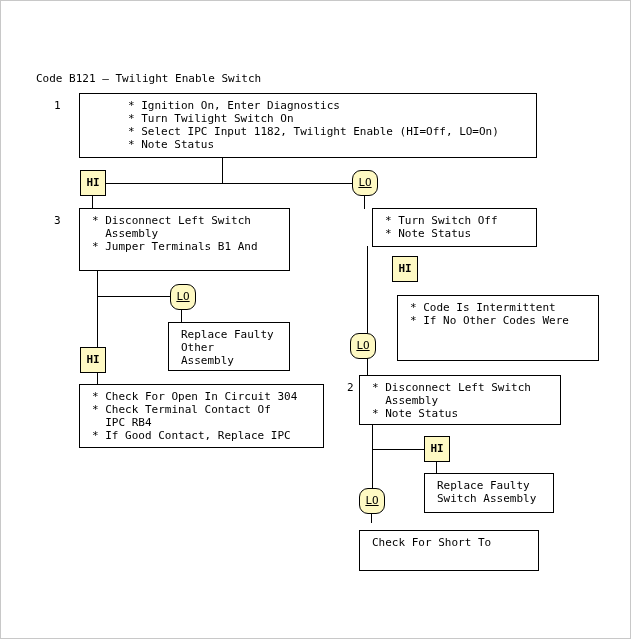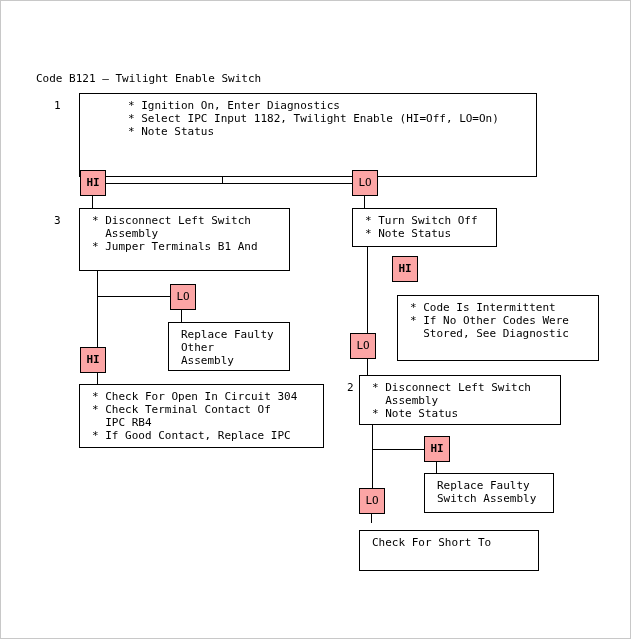--- a/index.html
+++ b/index.html
@@ -12,24 +12,24 @@
   .title{position:absolute;white-space:pre;}
   .stepnum{position:absolute;white-space:pre;}
   .box{
     position:absolute;box-sizing:border-box;border:1px solid #000;
     background:#fff;padding:5px 5px 5px 12px;
   }
   .box .ln{white-space:pre;height:13px;}
   .box.plain{}
   .tag{
     position:absolute;box-sizing:border-box;border:1px solid #000;
-    background:#fca5a5;width:26px;height:26px;text-align:center;line-height:24px;
+    background:#fef9c3;width:26px;height:26px;text-align:center;line-height:24px;
   }
   .tag.hi{font-weight:bold;}
-  .tag.lo{}
+  .tag.lo{text-decoration:underline;border-radius:9px;}
   .shadow::before{
     content:"";position:absolute;top:3px;left:3px;right:-3px;bottom:-3px;
     border:1px solid #000;z-index:-1;
   }
   .vline,.hline{position:absolute;background:#000;}
   .vline{width:1px;}
   .hline{height:1px;}
 </style>
 </head>
 <body>
@@ -51,22 +51,23 @@
   <div class="hline" style="left:372px;top:449px;width:53px;"></div>
   <div class="vline" style="left:436px;top:461px;height:12px;"></div>
   <div class="vline" style="left:371px;top:513px;height:10px;"></div>
 
   <div class="title" style="left:36px;top:72px;">Code B121 – Twilight Enable Switch</div>
 
   <div class="stepnum" style="left:54px;top:99px;">1</div>
   <div class="stepnum" style="left:54px;top:214px;">3</div>
   <div class="stepnum" style="left:347px;top:381px;">2</div>
 
-  <div class="box" style="left:79px;top:93px;width:458px;height:84px;padding-left:48px;">
+  <div class="box" style="left:79px;top:93px;width:458px;height:65px;padding-left:48px;">
     <div class="ln">* Ignition On, Enter Diagnostics</div>
+    <div class="ln">* Turn Twilight Switch On</div>
     <div class="ln">* Select IPC Input 1182, Twilight Enable (HI=Off, LO=On)</div>
     <div class="ln">* Note Status</div>
   </div>
 
   <div class="tag hi shadow" style="left:80px;top:170px;">HI</div>
   <div class="tag lo shadow" style="left:352px;top:170px;">LO</div>
 
   <div class="box" style="left:79px;top:208px;width:211px;height:63px;">
     <div class="ln">* Disconnect Left Switch</div>
     <div class="ln">  Assembly</div>
@@ -81,30 +82,29 @@
   </div>
 
   <div class="tag hi shadow" style="left:80px;top:347px;">HI</div>
   <div class="box" style="left:79px;top:384px;width:245px;height:64px;">
     <div class="ln">* Check For Open In Circuit 304</div>
     <div class="ln">* Check Terminal Contact Of</div>
     <div class="ln">  IPC RB4</div>
     <div class="ln">* If Good Contact, Replace IPC</div>
   </div>
 
-  <div class="box shadow" style="left:352px;top:208px;width:145px;height:39px;">
+  <div class="box shadow" style="left:372px;top:208px;width:165px;height:39px;">
     <div class="ln">* Turn Switch Off</div>
     <div class="ln">* Note Status</div>
   </div>
 
   <div class="tag hi shadow" style="left:392px;top:256px;">HI</div>
   <div class="box shadow" style="left:391px;top:295px;width:202px;height:66px;margin-left:6px;">
     <div class="ln">* Code Is Intermittent</div>
     <div class="ln">* If No Other Codes Were</div>
-    <div class="ln">  Stored, See Diagnostic</div>
   </div>
 
   <div class="tag lo shadow" style="left:350px;top:333px;">LO</div>
   <div class="box" style="left:359px;top:375px;width:202px;height:50px;">
     <div class="ln">* Disconnect Left Switch</div>
     <div class="ln">  Assembly</div>
     <div class="ln">* Note Status</div>
   </div>
 
   <div class="tag hi shadow" style="left:424px;top:436px;">HI</div>

